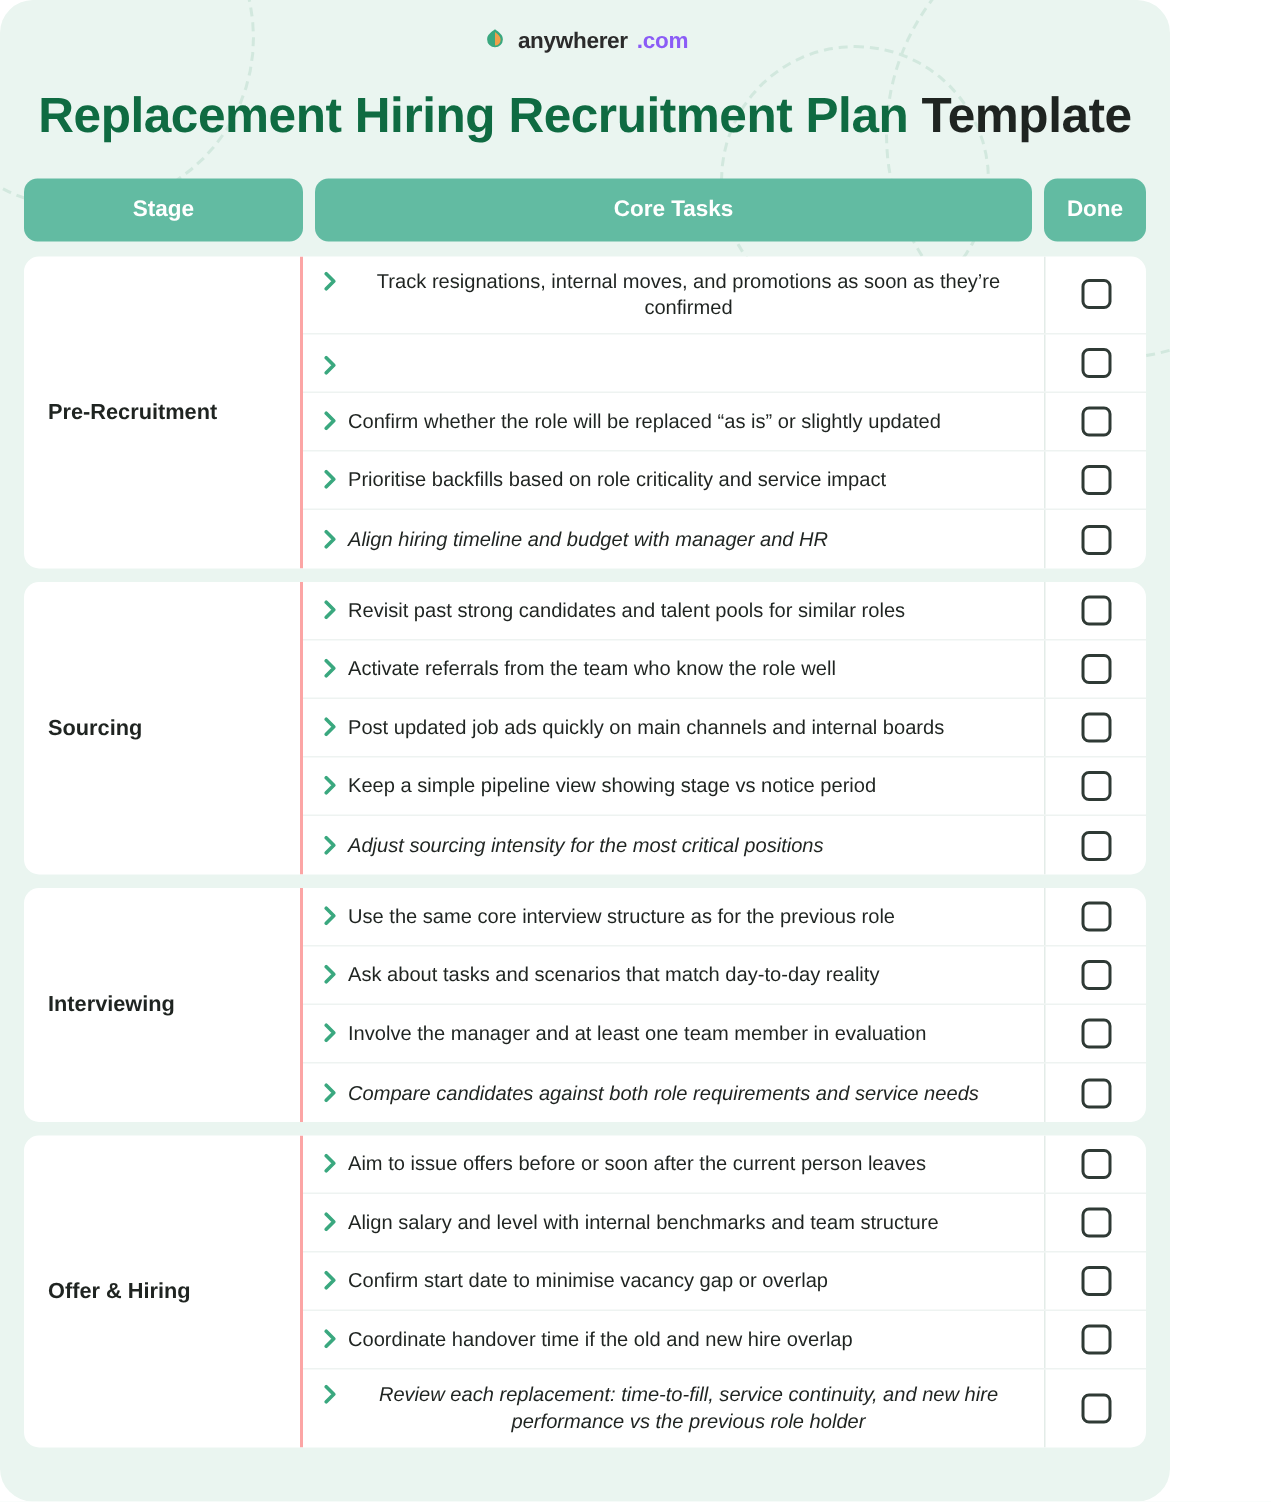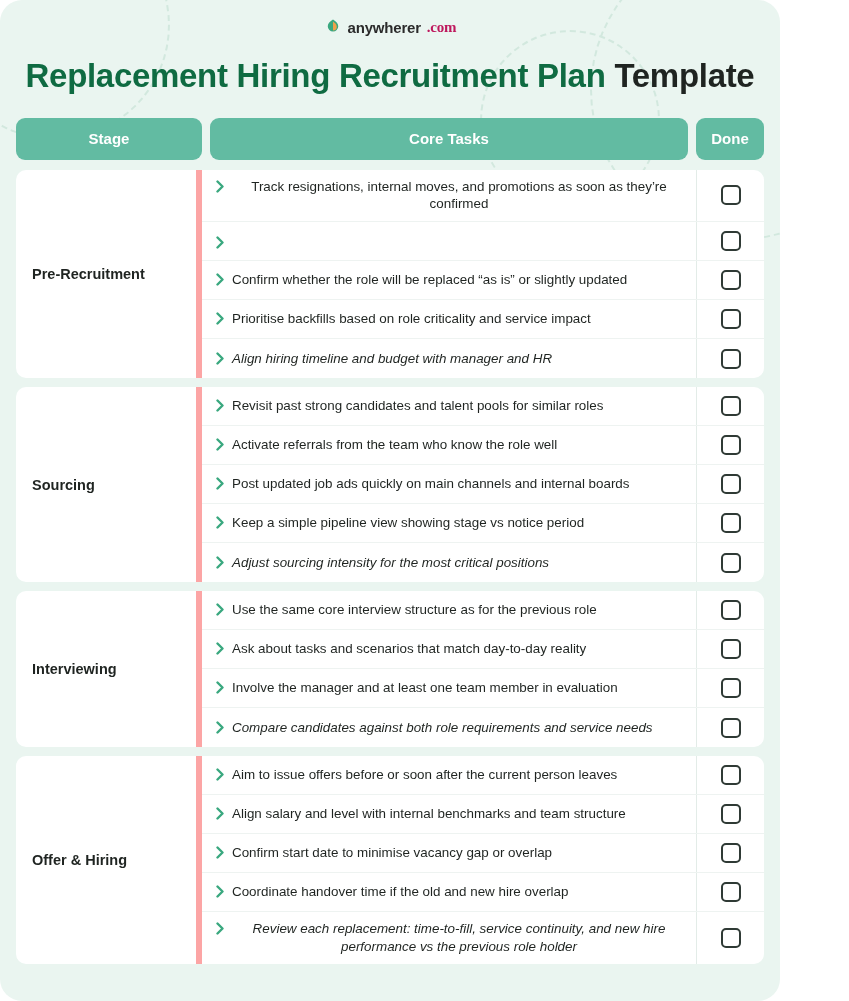--- a/index.html
+++ b/index.html
@@ -37,21 +37,21 @@
   .brand-inner {
     display: inline-flex;
     align-items: center;
     gap: 6px;
     font-size: 15px;
     font-weight: bold;
     color: #2b2b2b;
     letter-spacing: -0.2px;
   }
   .brand-logo { width: 18px; height: 18px; display: block; }
-  .brand-suffix { color: #be185d; font-weight: bold; font-family: Liberation Serif, serif; }
+  .brand-suffix { color: #8b5cf6; font-weight: bold; }
 
   h1.title {
     position: relative;
     z-index: 2;
     text-align: center;
     font-size: 33px;
     line-height: 1.2;
     margin: 16px 0 0 0;
     color: #1f2421;
     font-weight: bold;
@@ -95,21 +95,21 @@
   }
   .stage-cell {
     width: 186px;
     flex: 0 0 186px;
     display: flex;
     align-items: center;
     padding: 0 16px;
     font-size: 14.5px;
     font-weight: bold;
     color: #1f2421;
-    border-right: 6px solid #fca5a5;
+    border-right: 2px solid #fca5a5;
   }
   .tasks-col { flex: 1; display: flex; flex-direction: column; }
   .task-row {
     display: flex;
     align-items: center;
     border-bottom: 1px solid #eef3f1;
     min-height: 39px;
     text-align: center;
   }
   .task-row:last-child { border-bottom: none; font-style: italic; }

